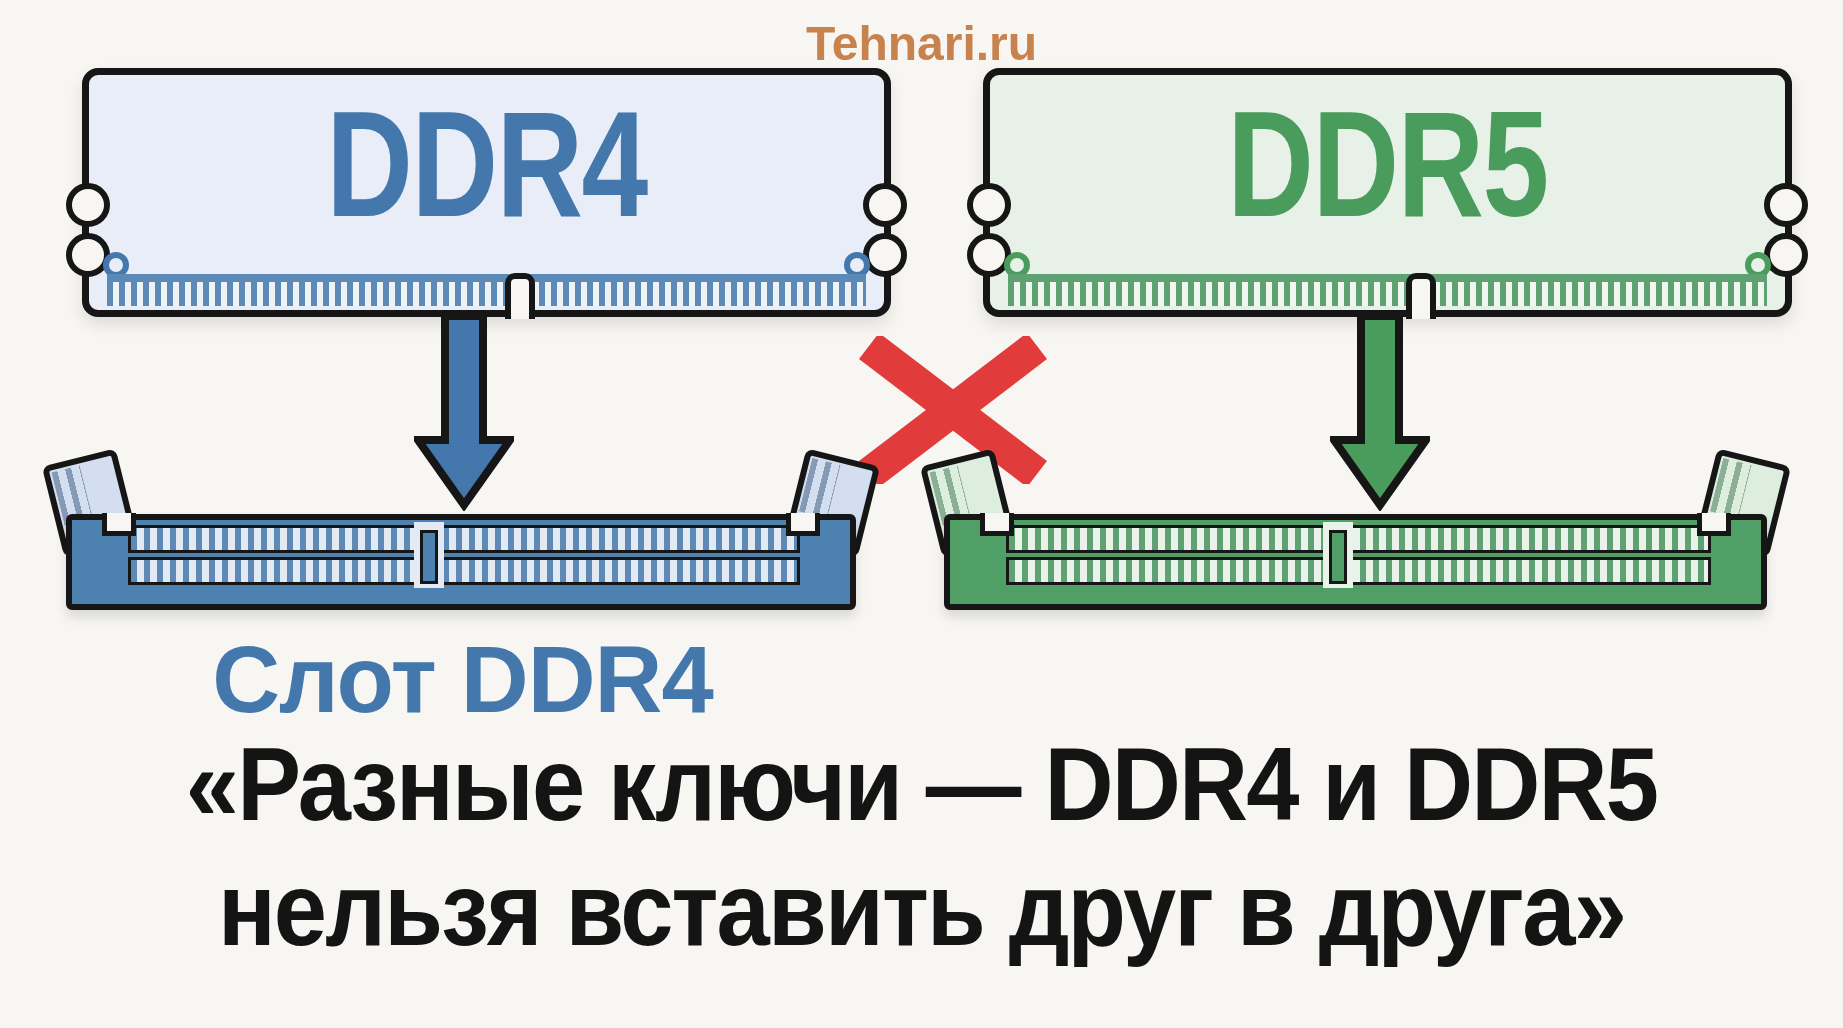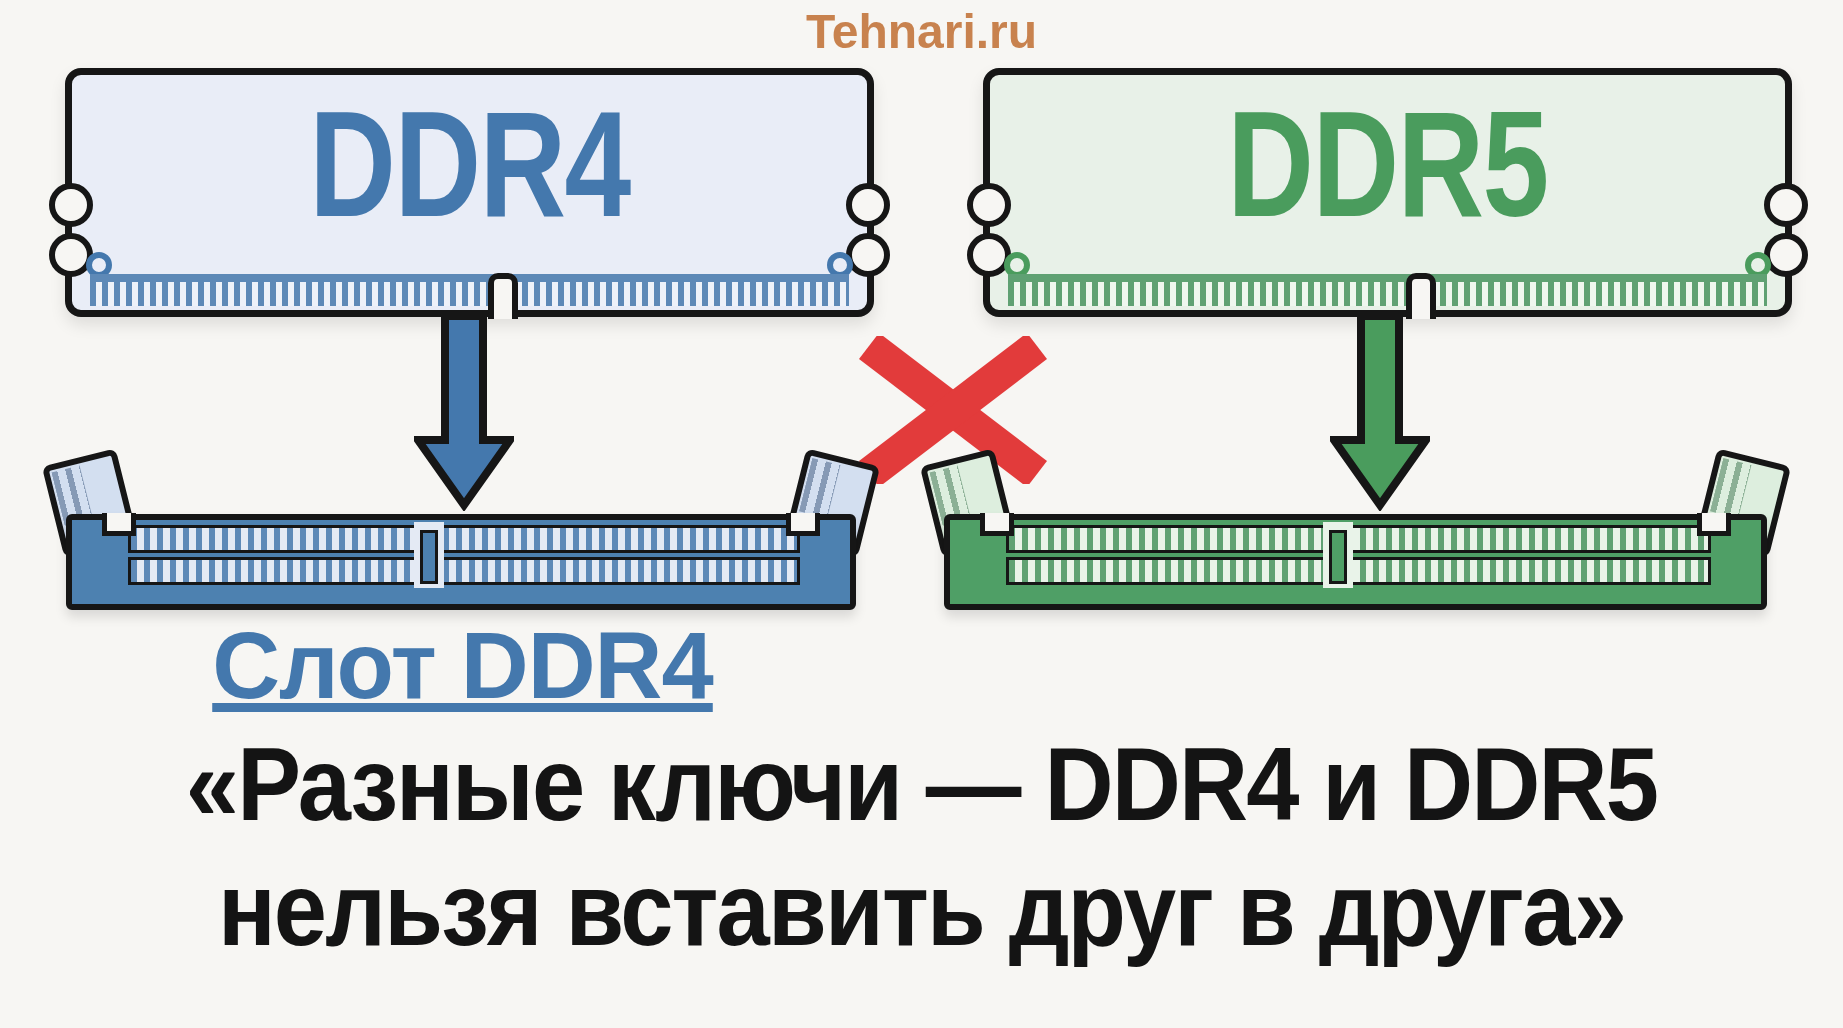--- a/index.html
+++ b/index.html
@@ -4,26 +4,26 @@
 <style>
   :root{
     --bg:#f7f6f3; --ink:#141414; --brand:#c8824e;
     --blue-accent:#4478ad; --blue-fill:#e9edf7; --blue-slot:#4d81b0; --blue-pin:#5d89b7; --blue-light:#e4eaf4; --blue-latch:#d3dff0;
     --green-accent:#4a9c5d; --green-fill:#e8f1e8; --green-slot:#4f9f66; --green-pin:#5fa173; --green-light:#e9f3e9; --green-latch:#ddeede;
     --cross:#e23b3b; --line:#161616;
   }
   html,body{margin:0;padding:0;background:var(--bg);}
   #stage{position:relative;width:1843px;height:1028px;background:var(--bg);overflow:hidden;
          font-family:"Liberation Sans","DejaVu Sans",sans-serif;}
-  .title{position:absolute;top:4px;left:0;width:100%;text-align:center;font-size:48px;font-weight:bold;color:var(--brand);}
+  .title{position:absolute;top:16px;left:0;width:100%;text-align:center;font-size:48px;font-weight:bold;color:var(--brand);}
 
   
   .module{position:absolute;top:68px;width:795px;height:235px;border:7px solid var(--line);border-radius:16px;
           box-shadow:0 8px 16px rgba(0,0,0,.10);}
-  .module.blue{left:65px;background:var(--blue-fill);}
+  .module.blue{left:82px;background:var(--blue-fill);}
   .module.green{left:983px;background:var(--green-fill);text-align:right;}
   .module-label{position:absolute;left:0;right:0;top:6px;bottom:62px;display:flex;align-items:center;justify-content:center;
                 font-weight:bold;font-size:150px;transform:scaleX(.8);letter-spacing:-2px;}
   .module.blue .module-label{color:var(--blue-accent);}
   .module.green .module-label{color:var(--green-accent);}
   .pins{position:absolute;left:18px;right:18px;bottom:4px;height:24px;border-top:8px solid;}
   .module.blue .pins{border-color:var(--blue-pin);
       background:repeating-linear-gradient(90deg,var(--blue-pin) 0 6px,#eef2f9 6px 12px);}
   .module.green .pins{border-color:var(--green-pin);
       background:repeating-linear-gradient(90deg,var(--green-pin) 0 6px,#eff7ef 6px 12px);}
@@ -68,21 +68,21 @@
   .green-slot .latch{background:var(--green-latch);}
   .latch::before{content:"";position:absolute;left:2px;top:2px;bottom:30%;width:45%;
                  background:repeating-linear-gradient(90deg,rgba(40,70,110,.45) 0 6px,transparent 6px 14px);}
   .green-slot .latch::before{background:repeating-linear-gradient(90deg,rgba(40,100,60,.45) 0 6px,transparent 6px 14px);}
   .latch-base{position:absolute;top:66px;width:44px;height:72px;border:6px solid var(--line);border-radius:5px;z-index:0;}
   .latch-base.bl{left:16px;} .latch-base.br{right:16px;}
   .blue-slot .latch-base{background:var(--blue-slot);}
   .green-slot .latch-base{background:var(--green-slot);}
 
   
-  .slot-label{position:absolute;top:612px;width:795px;text-align:center;font-weight:bold;font-size:94px;letter-spacing:-1px;text-decoration:underline;}
+  .slot-label{position:absolute;top:626px;width:795px;text-align:center;font-weight:bold;font-size:94px;letter-spacing:-1px;}
   .slot-label.blue-text{left:65px;color:var(--blue-accent);}
   .slot-label.green-text{left:983px;color:var(--green-accent);}
   .caption{position:absolute;left:0;width:100%;top:722px;text-align:center;font-weight:bold;color:var(--ink);
            font-size:104px;line-height:1.2;letter-spacing:-2px;transform:scaleX(.92);transform-origin:50% 0;}
 </style>
 </head>
 <body>
 
 <div id="stage">
 

